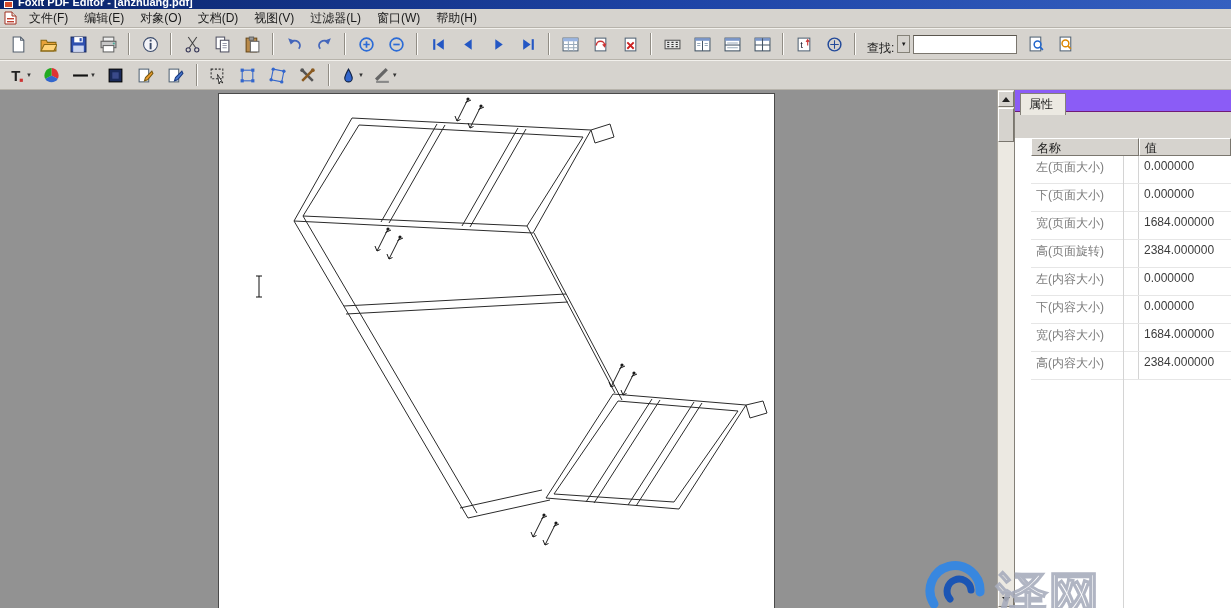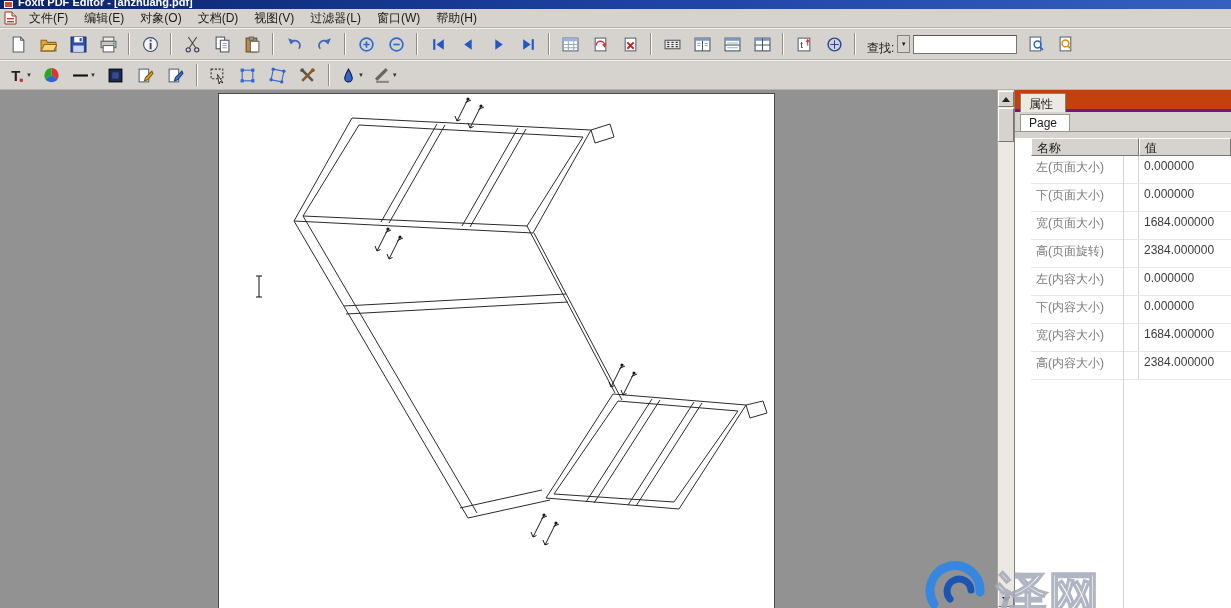--- a/index.html
+++ b/index.html
@@ -37,21 +37,21 @@
   
   .vscroll { position:absolute; top:90px; left:997px; width:17px; bottom:0; background:#ece9e2; border-left:1px solid #a8a49c; }
   .sbtn { position:absolute; left:0; width:16px; height:16px; background:#d6d3ce; border:1px solid; border-color:#fff #7a766e #7a766e #fff; display:flex; align-items:center; justify-content:center; }
   .sbtn.up { top:1px; } .sbtn.down { bottom:1px; }
   .arr-up { width:0; height:0; border-left:4px solid transparent; border-right:4px solid transparent; border-bottom:5px solid #222; }
   .arr-dn { width:0; height:0; border-left:4px solid transparent; border-right:4px solid transparent; border-top:5px solid #222; }
   .sthumb { position:absolute; left:0; top:18px; width:16px; height:34px; background:#d6d3ce; border:1px solid; border-color:#fff #7a766e #7a766e #fff; }
 
   
   .panel { position:absolute; top:90px; left:1014px; right:0; bottom:0; background:#d6d3ce; border-left:1px solid #848078; }
-  .ptabrow { position:relative; height:22px; background:#c2410c; border-bottom:3px solid #701a75; }
+  .ptabrow { position:relative; height:22px; background:#8b5cf6; border-bottom:1px solid #701a75; }
   .ptab { position:absolute; left:5px; top:3px; padding:2px 12px 2px 8px; background:#ece9e2; border:1px solid #848078; border-bottom:none; font-size:12px; }
   .ptabrow2 { position:relative; height:20px; background:#d6d3ce; border-bottom:1px solid #9a968e; }
   .ptab2 { position:absolute; left:5px; top:2px; padding:1px 12px 1px 8px; background:#fff; border:1px solid #9a968e; border-bottom:none; font-size:12px; }
   .prop-table { position:absolute; top:48px; left:0; right:0; bottom:0; background:#fff;padding-left:16px; }
   .prop-head { display:flex; height:18px; }
   .phcell { background:#d6d3ce; border:1px solid; border-color:#fff #7a766e #7a766e #fff; font-size:12px; padding:1px 5px; }
   .phcell.c1 { width:108px; } .phcell.c2 { flex:1; }
   .prow { display:flex; height:28px; border-bottom:1px solid #e6e6e6; }
   .pname { width:108px; color:#7b7b7b; padding:3px 5px 0; border-right:1px solid #d4d4d4; overflow:hidden; white-space:nowrap; }
   .pval { flex:1; color:#3c3c3c; padding:3px 5px 0; overflow:hidden; white-space:nowrap; }
@@ -420,23 +420,20 @@
   <div class="sthumb"></div>
   <div class="sbtn down">
       <span class="arr-dn"></span>
     </div>
 </div>
 
 <div class="panel">
   <div class="ptabrow">
     <span class="ptab">属性</span>
   </div>
-  <div class="ptabrow2">
-    <span class="ptab2">Page</span>
-  </div>
   <div class="prop-table">
     <div class="prop-head">
       <div class="phcell c1">名称</div>
       <div class="phcell c2">值</div>
     </div>
     <div class="prow">
         <div class="pname">左(页面大小)</div>
         <div class="pval">0.000000</div>
       </div>
     <div class="prow">

